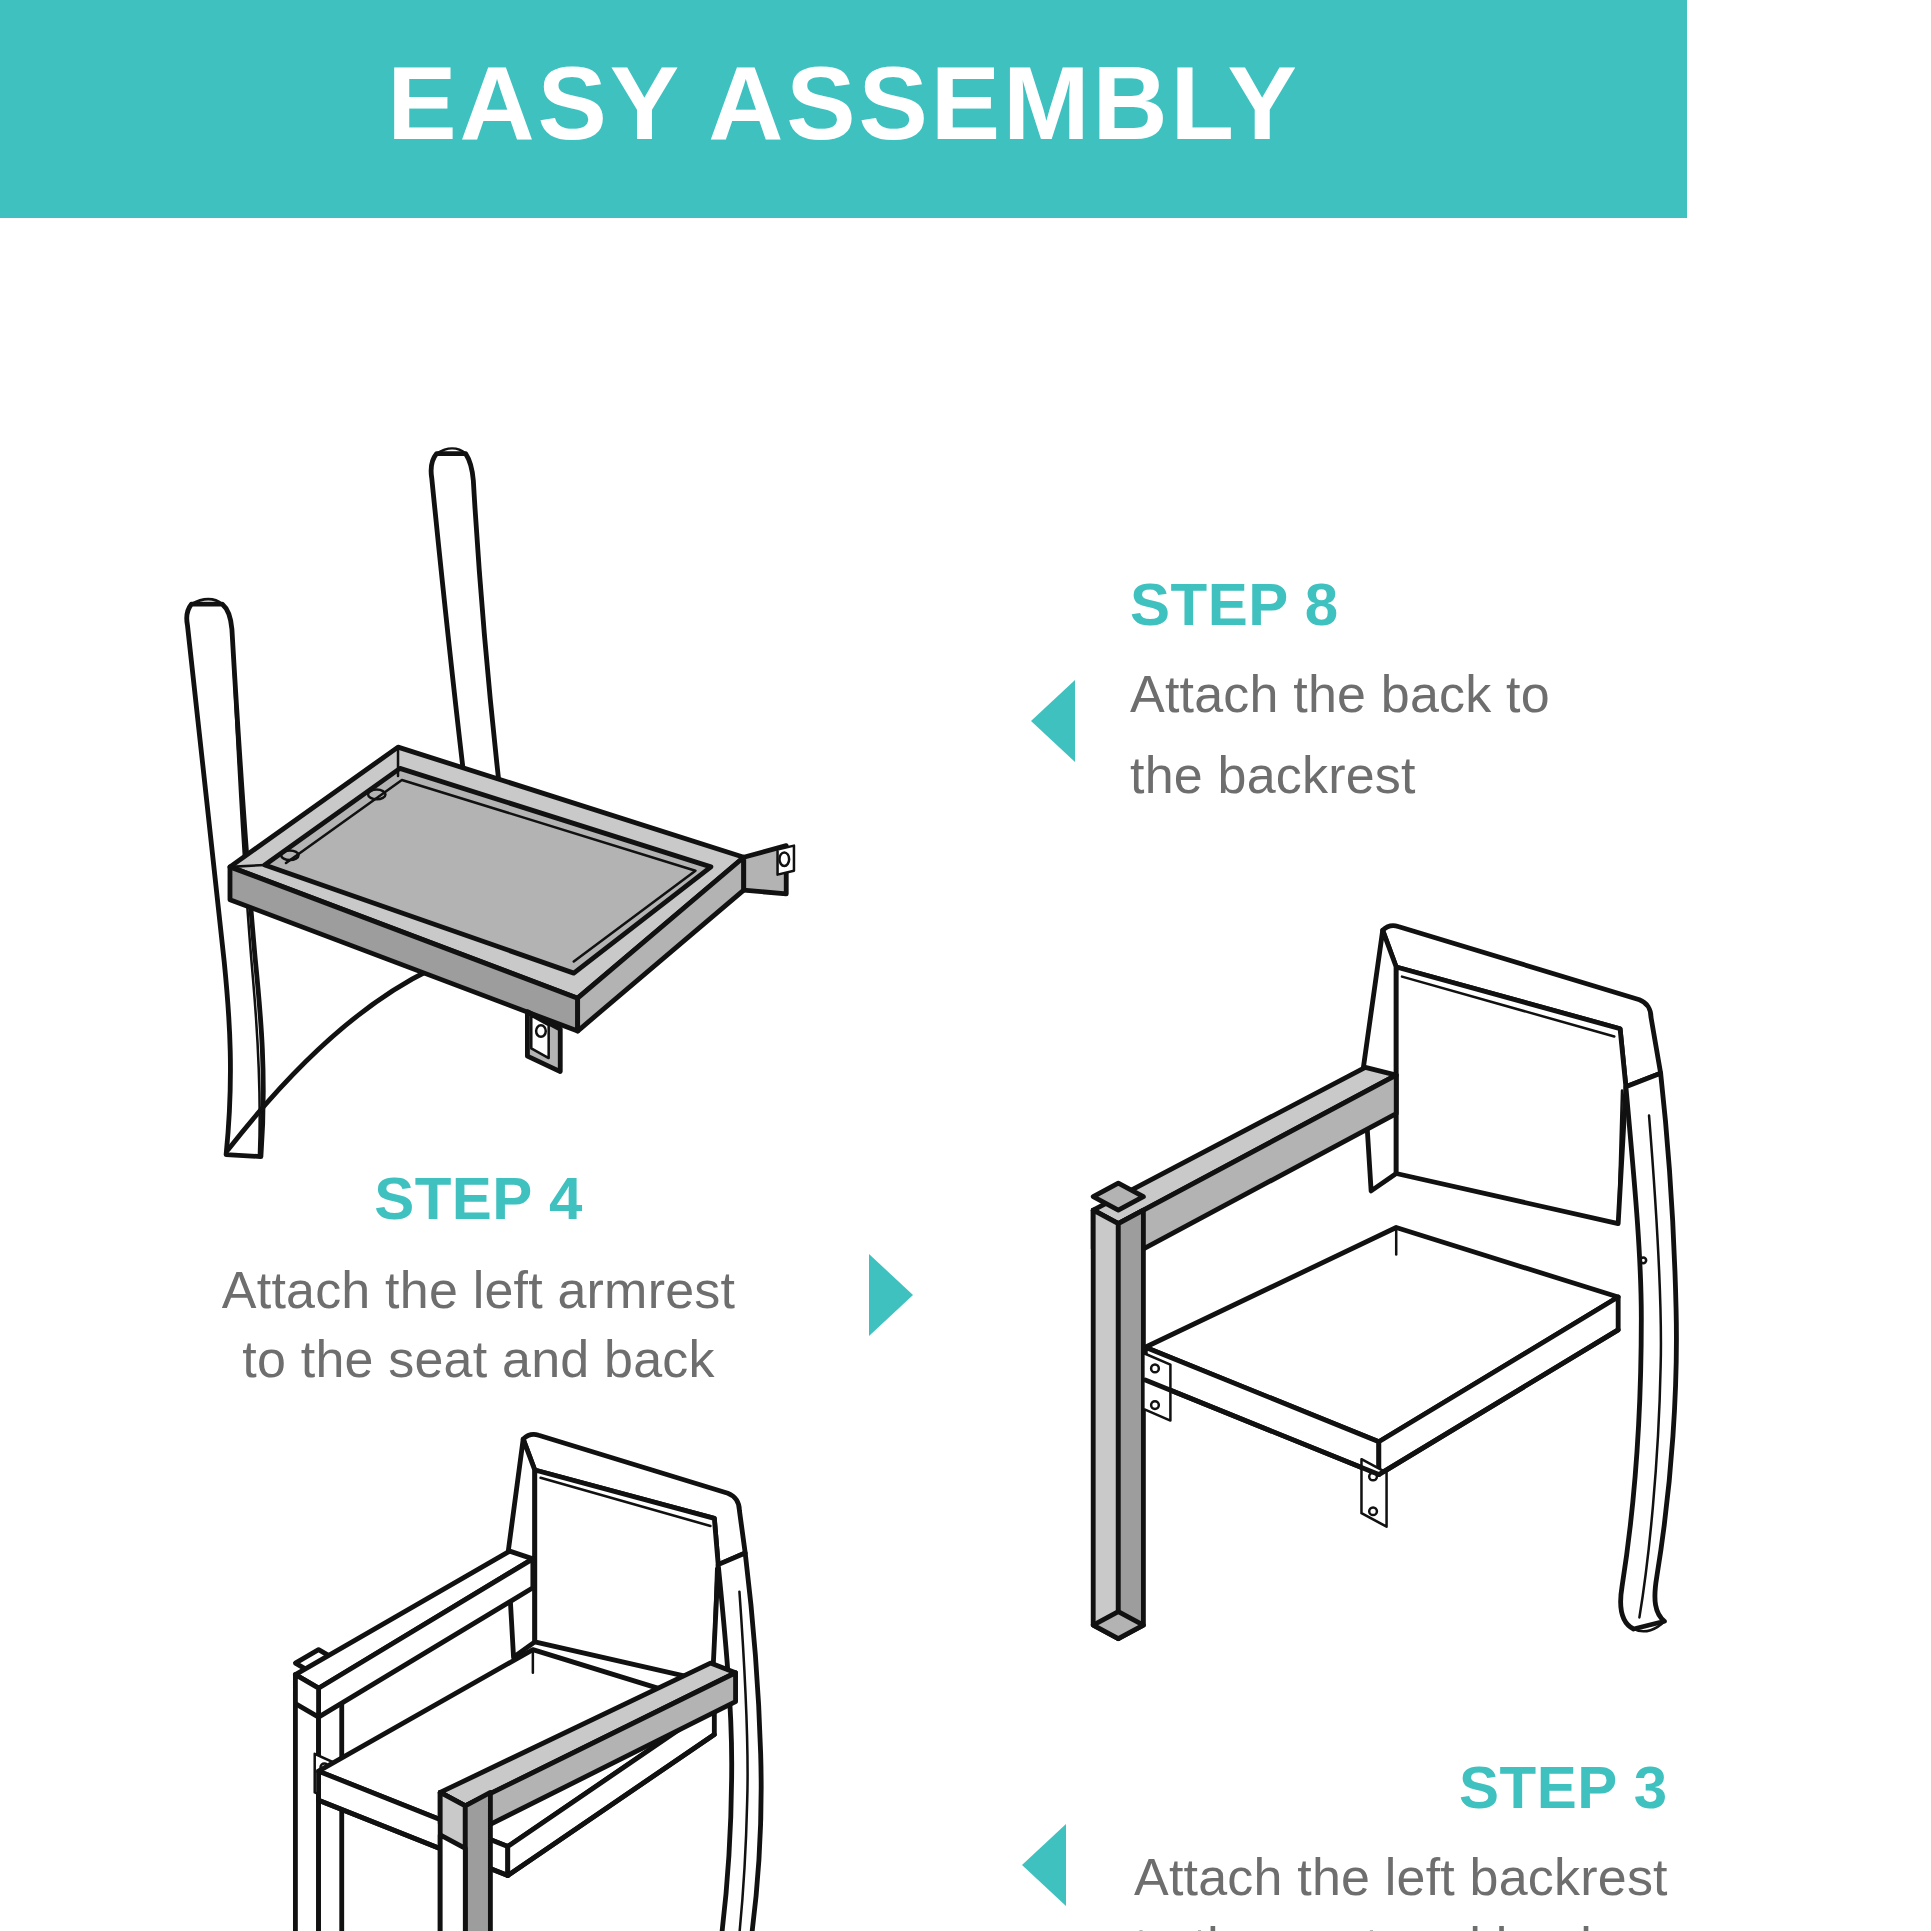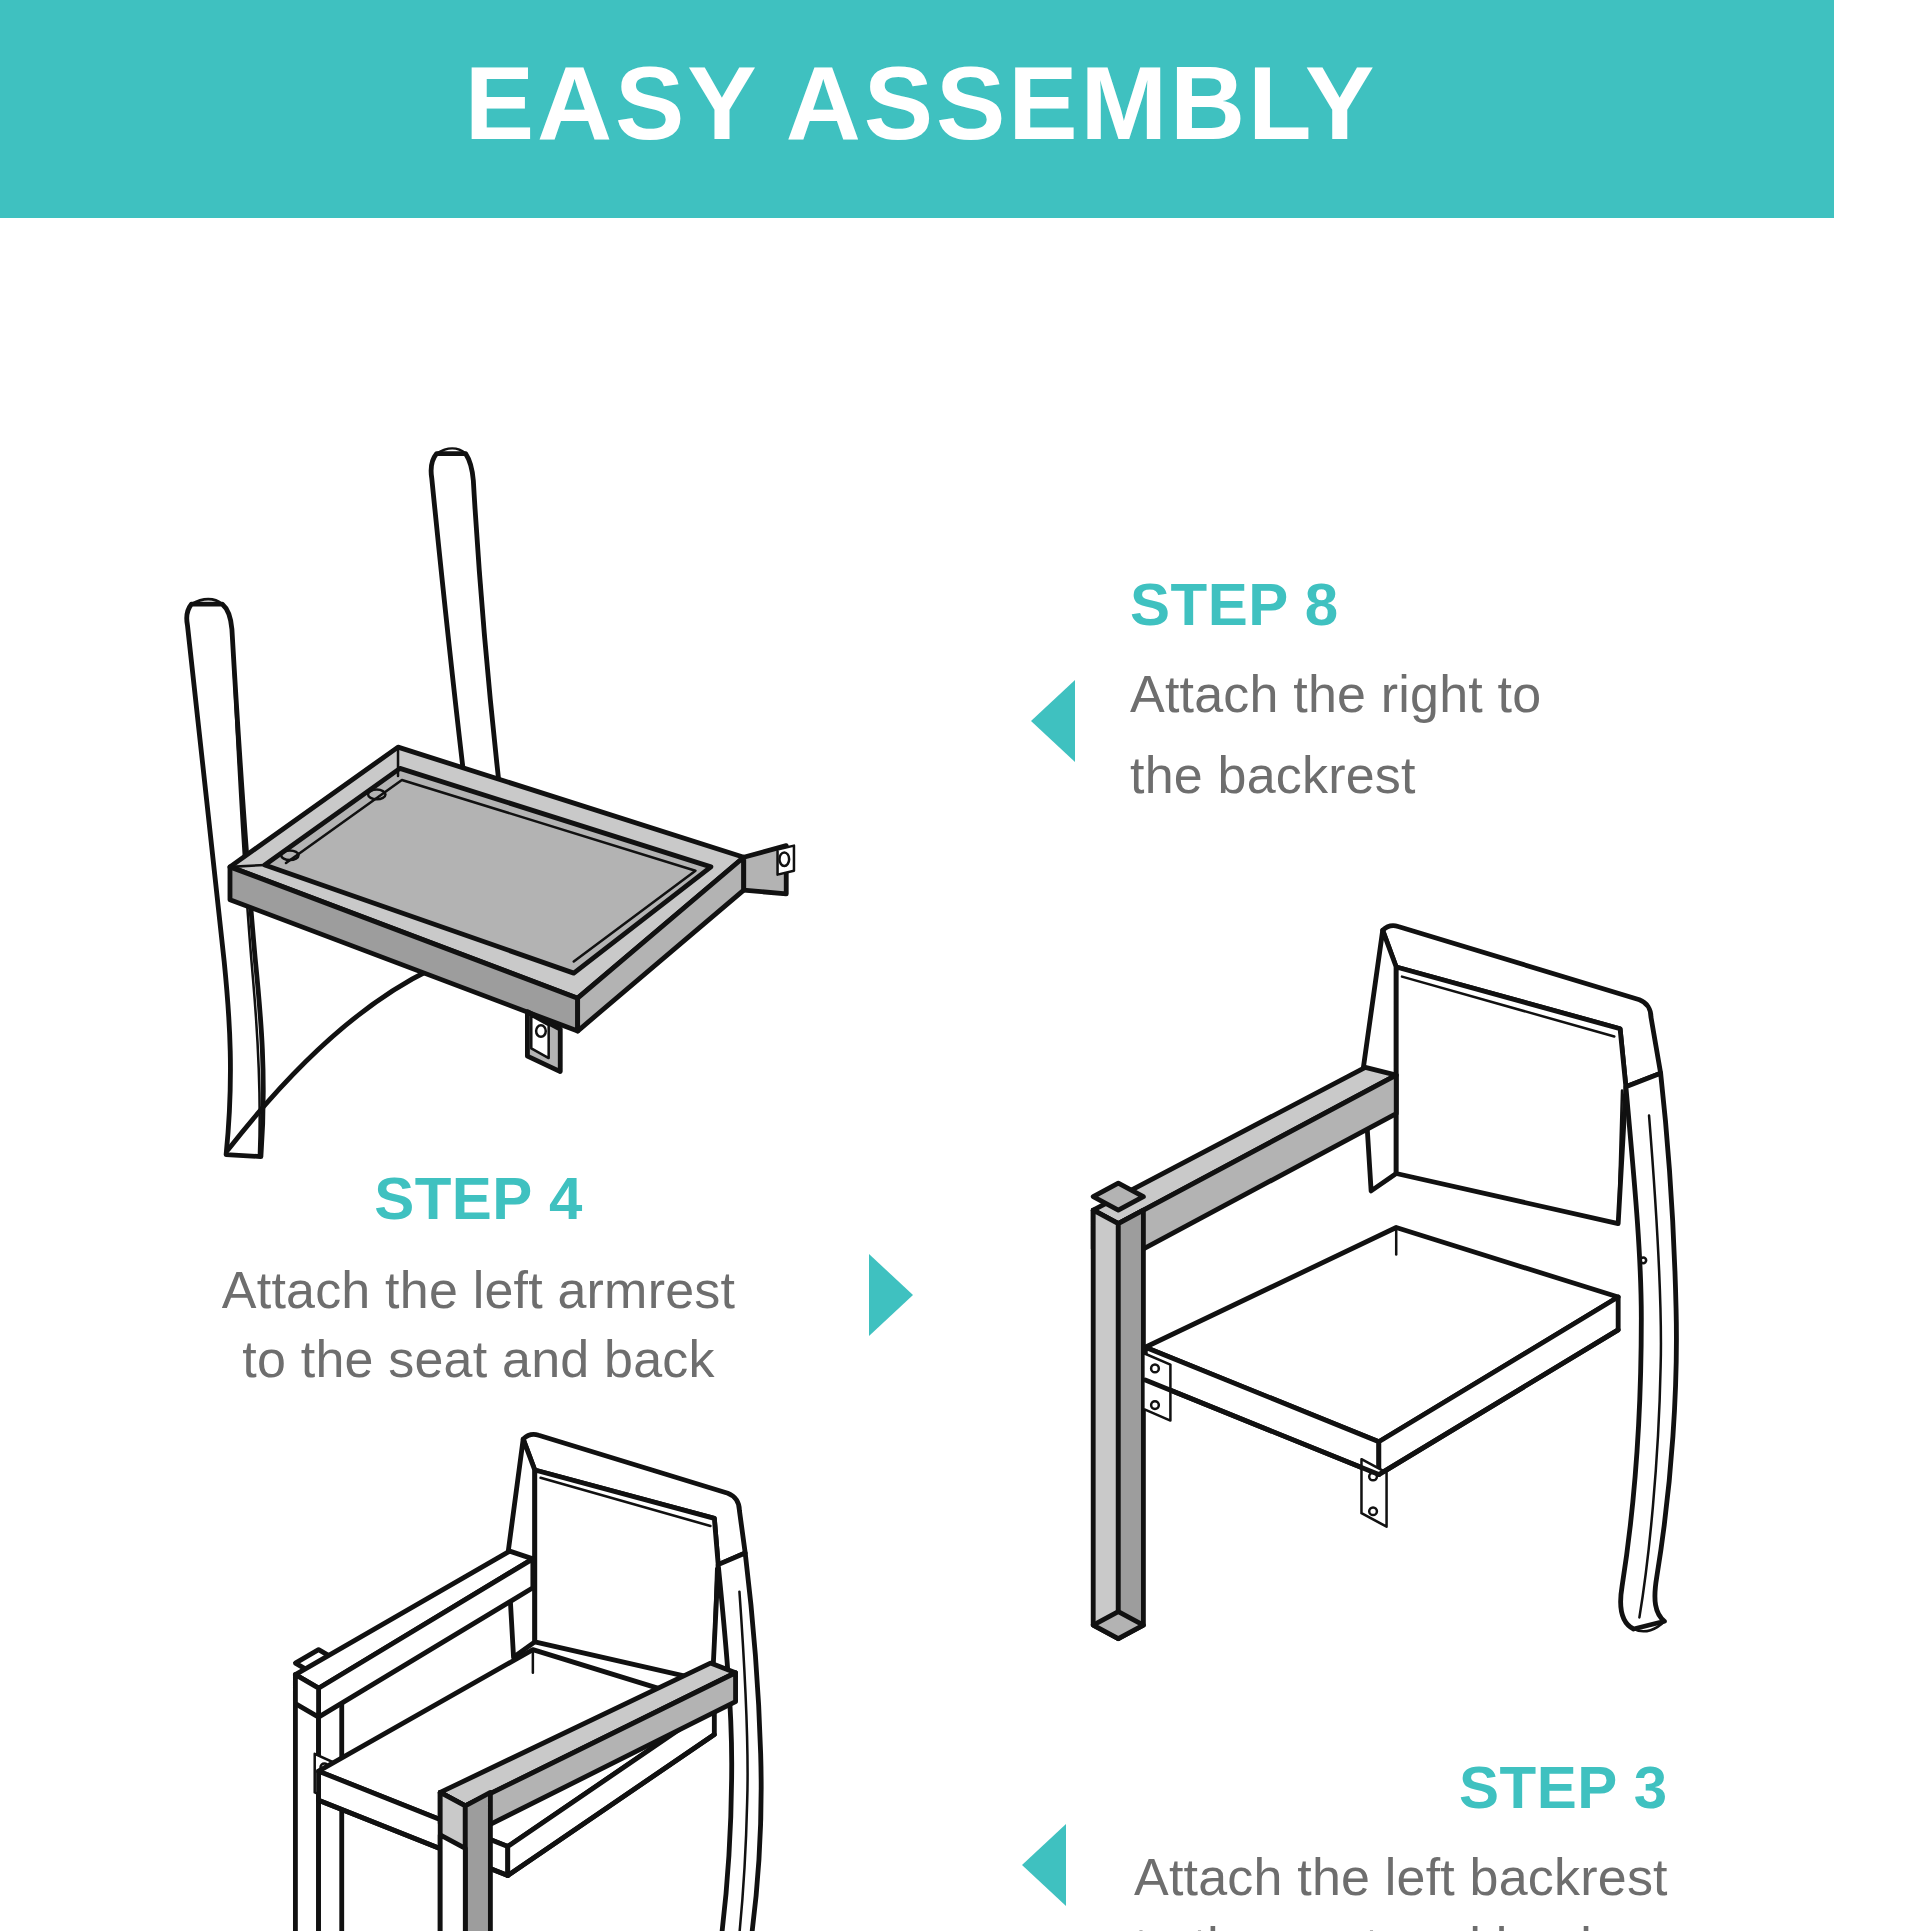--- a/index.html
+++ b/index.html
@@ -14,27 +14,26 @@
     font-family: "Liberation Sans", sans-serif;
     overflow: hidden;
     position: relative;
   }
 
   
   #header-banner {
     position: absolute;
     left: 0;
     top: 0;
-    width: 1826px;
+    width: 1687px;
     height: 218px;
     background: #3fc1c0;
     display: flex;
     align-items: center;
     justify-content: center;
-    padding-left: 8px;
   }
   #header-title {
     color: #ffffff;
     font-size: 104px;
     font-weight: bold;
     letter-spacing: 2.9px;
     line-height: 1;
     font-family: "Liberation Sans", sans-serif;
     transform: translateY(-5.8px);
   }
@@ -293,21 +292,21 @@
       <polygon class="face-w" points="196,440 222,454 222,742 196,728"></polygon>
     </svg>
   </div>
 
   <div class="arrow arrow-left" id="arrow-step1"></div>
   <div class="arrow arrow-right" id="arrow-step2"></div>
   <div class="arrow arrow-left" id="arrow-step3"></div>
 
   <div class="step-block" id="step1-block">
     <div class="step-heading">STEP 8</div>
-    <div class="step-desc">Attach the right to</div>
+    <div class="step-desc">Attach the back to</div>
     <div class="step-desc" style="margin-top:12px;">the backrest</div>
   </div>
 
   <div class="step-block" id="step2-block">
     <div class="step-heading">STEP 4</div>
     <div class="step-desc">Attach the left armrest</div>
     <div class="step-desc" style="margin-top:0;">to the seat and back</div>
   </div>
 
   <div class="step-block" id="step3-block">

